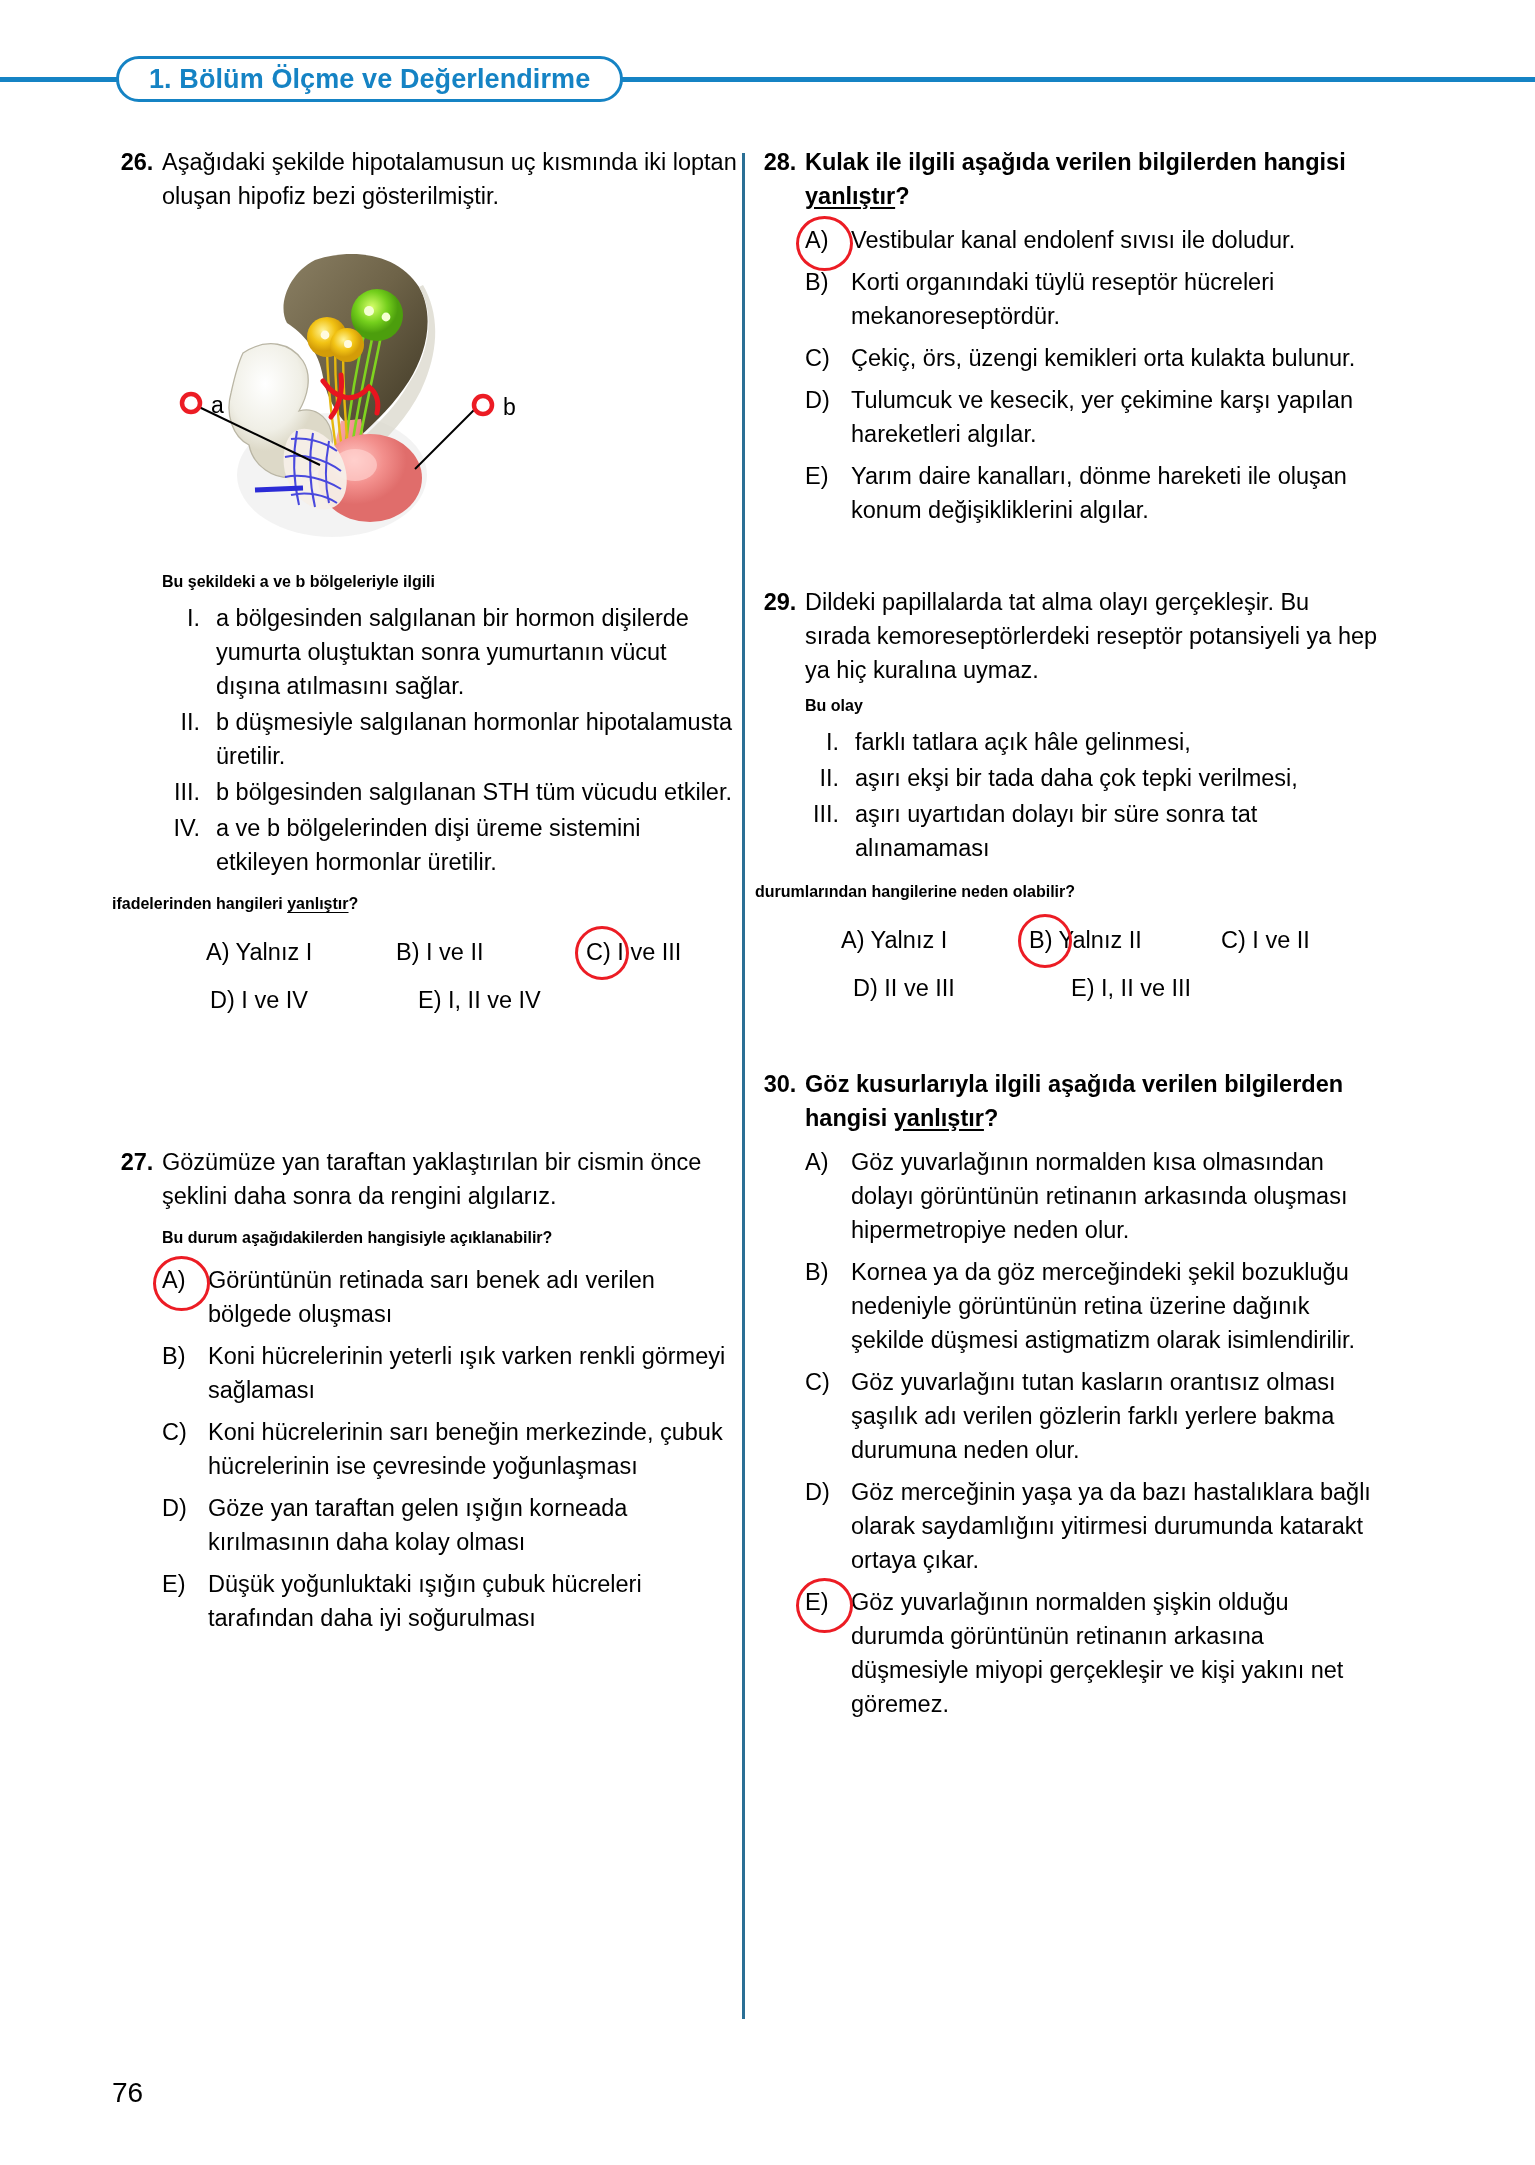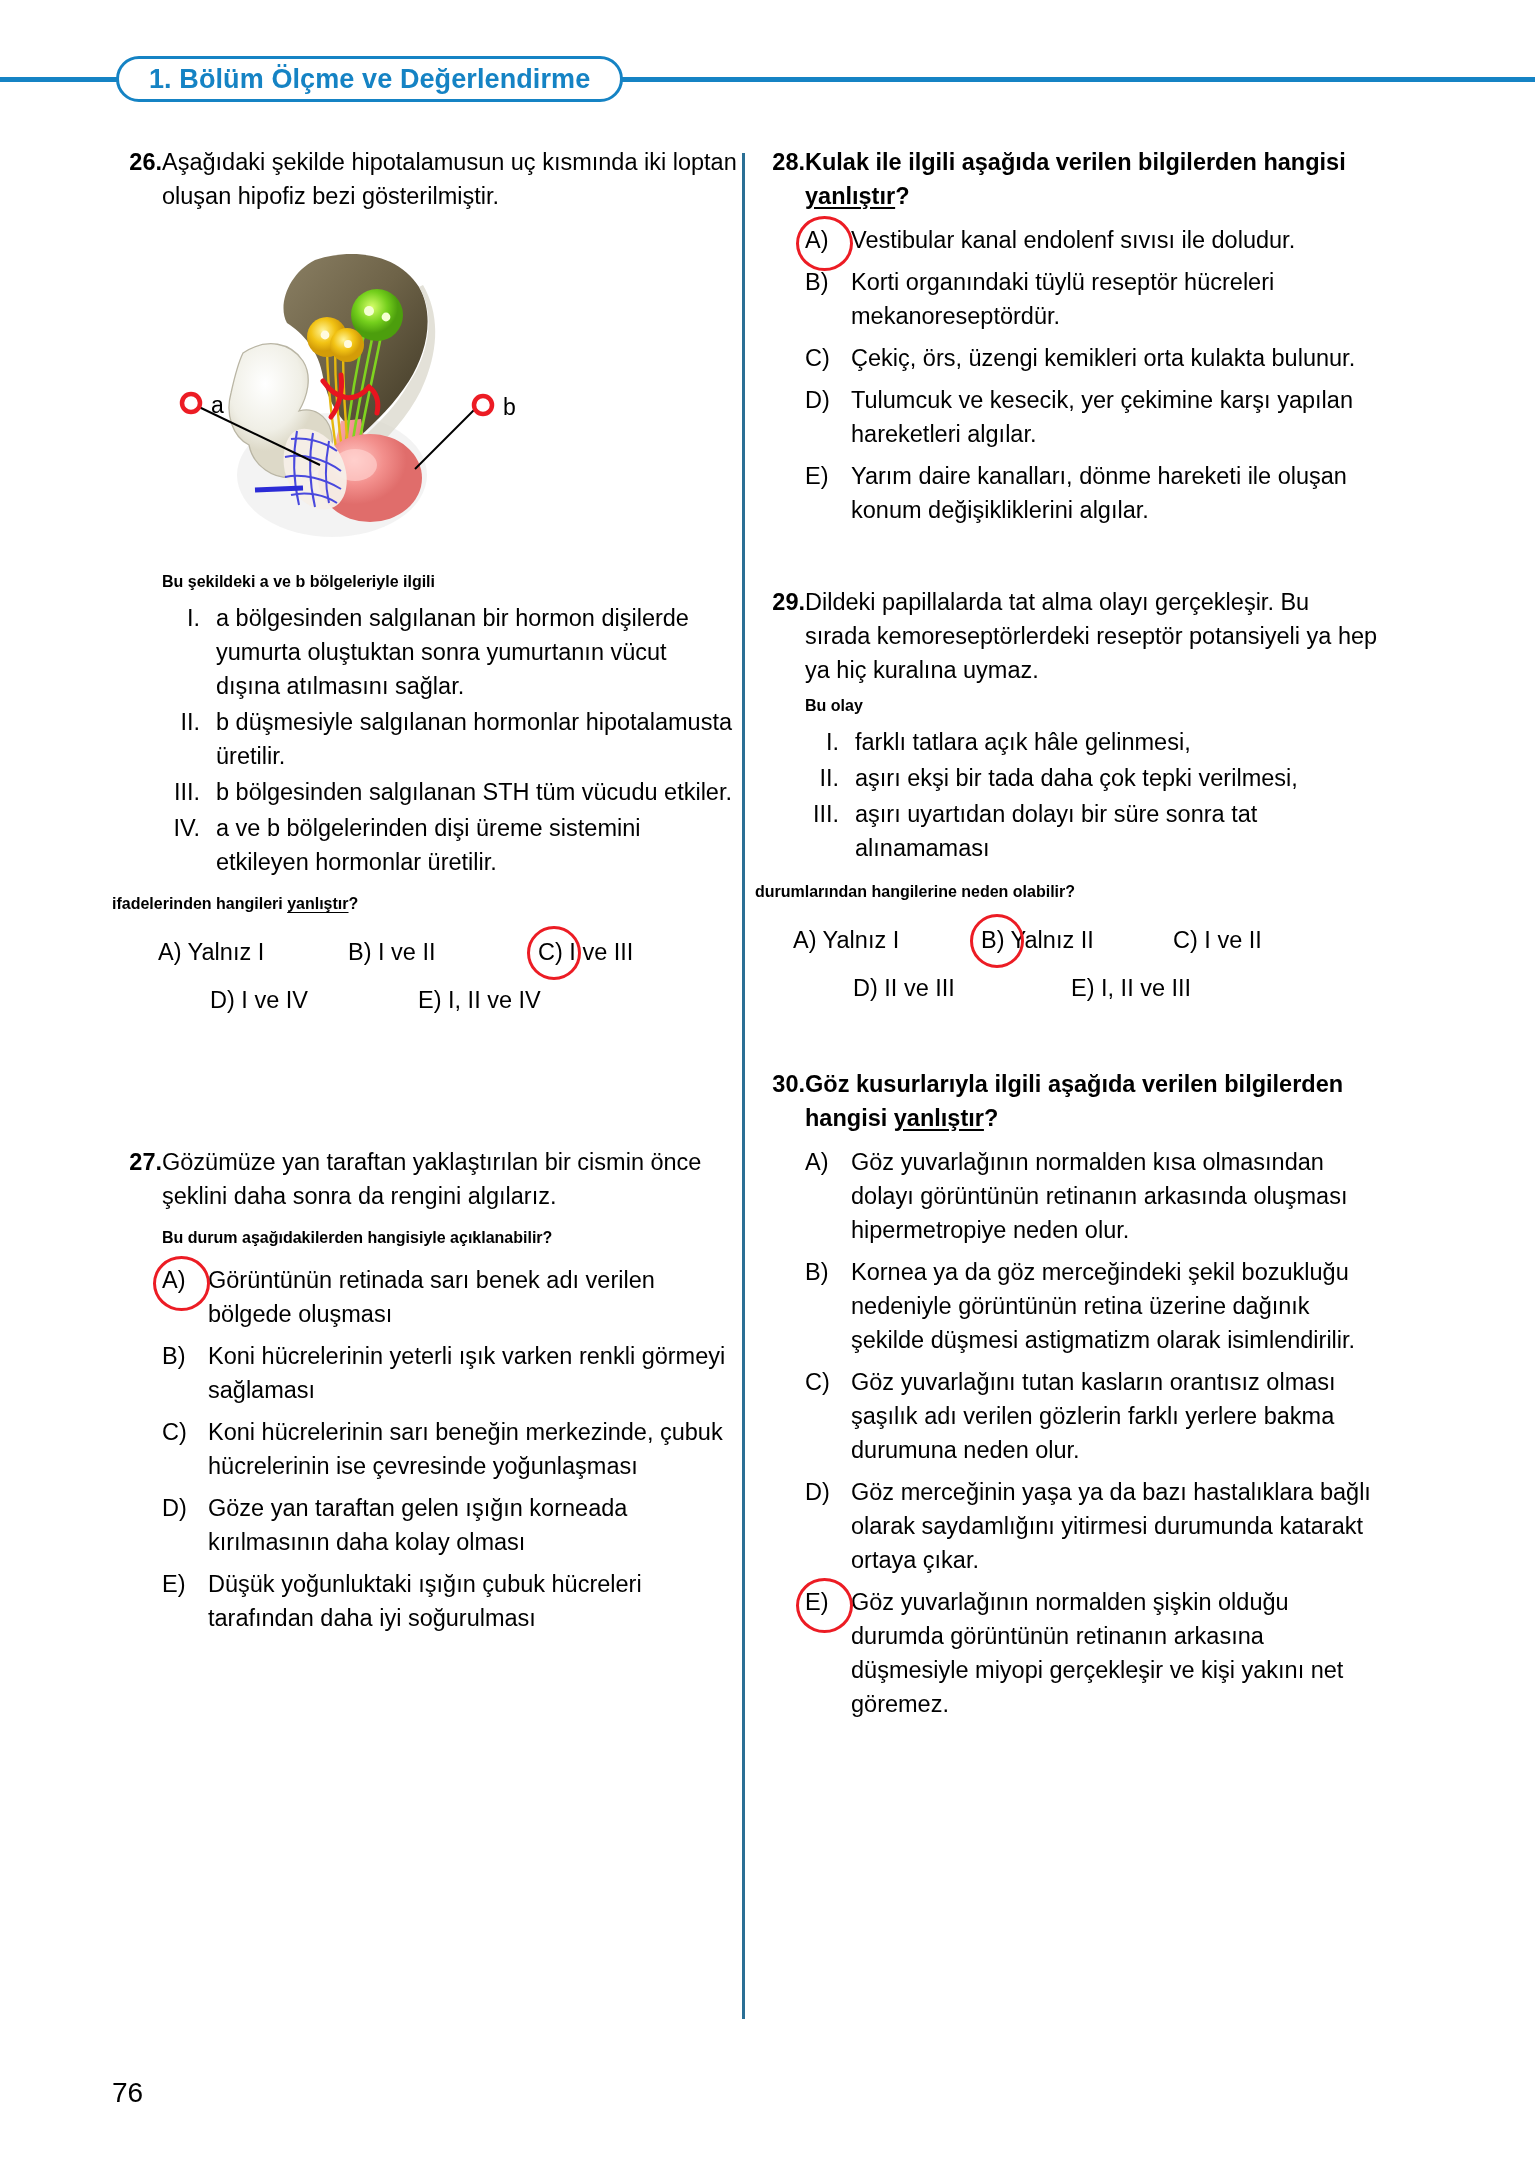--- a/index.html
+++ b/index.html
@@ -82,21 +82,21 @@
   .q-head {
     display: flex;
     align-items: flex-start;
     font-size: 23.5px;
     line-height: 34px;
   }
   .q-num {
     flex: 0 0 auto;
     font-weight: bold;
     width: 50px;
-    text-align: right;
+    text-align: center;
   }
   .q-stem { flex: 1 1 auto; }
   .q-stem.bold { font-weight: bold; }
 
   .sub-bold {
     font-weight: bold;
     font-size: 16px;
     line-height: 34px;
     margin-left: 50px;
   }
@@ -147,20 +147,21 @@
     pointer-events: none;
   }
 
   
   .opt-inline-rows { margin-left: 46px; margin-top: 14px; }
   .opt-row {
     display: flex;
     font-size: 23.5px;
     line-height: 34px;
     margin-top: 14px;
+    margin-left: 48px;
   }
   .opt-cell {
     position: relative;
     white-space: nowrap;
   }
   .opt-cell .lab { position: relative; display: inline-block; }
   .opt-cell.circled .lab::after {
     content: "";
     position: absolute;
     left: -11px;

